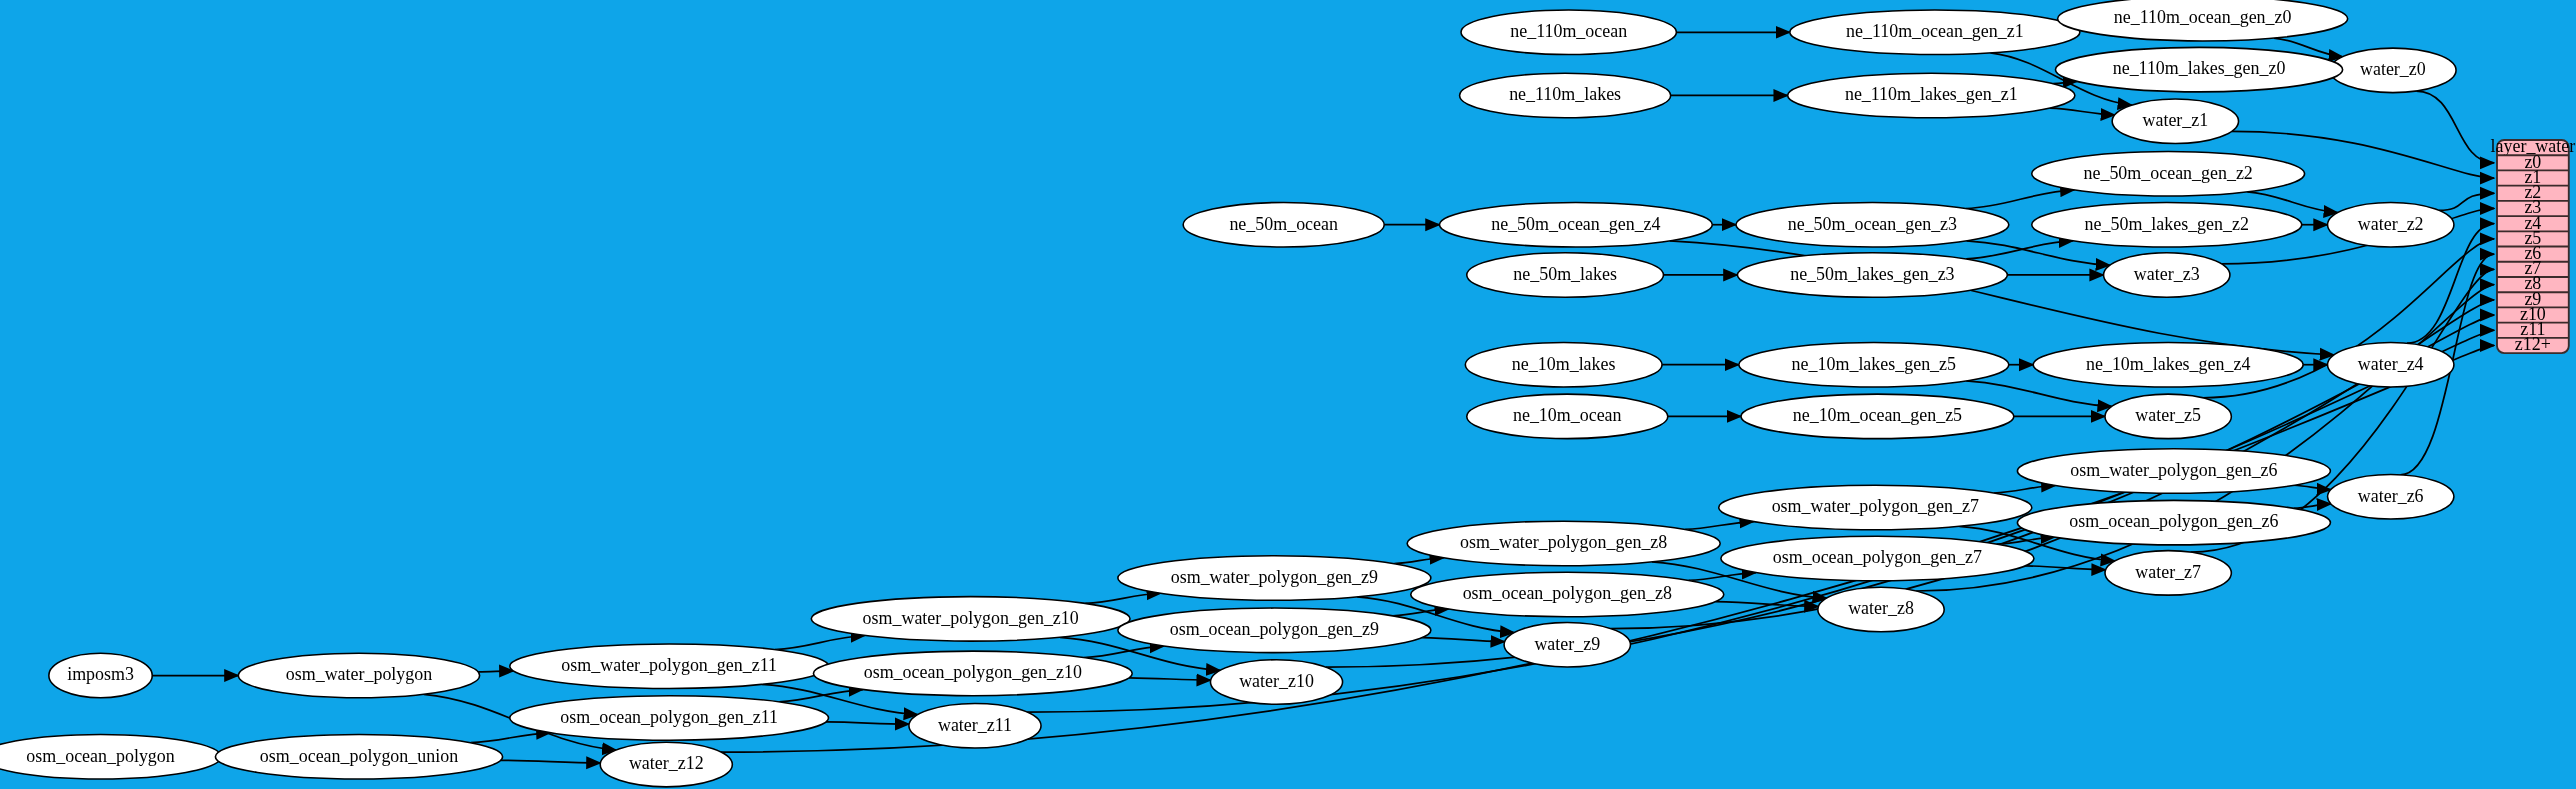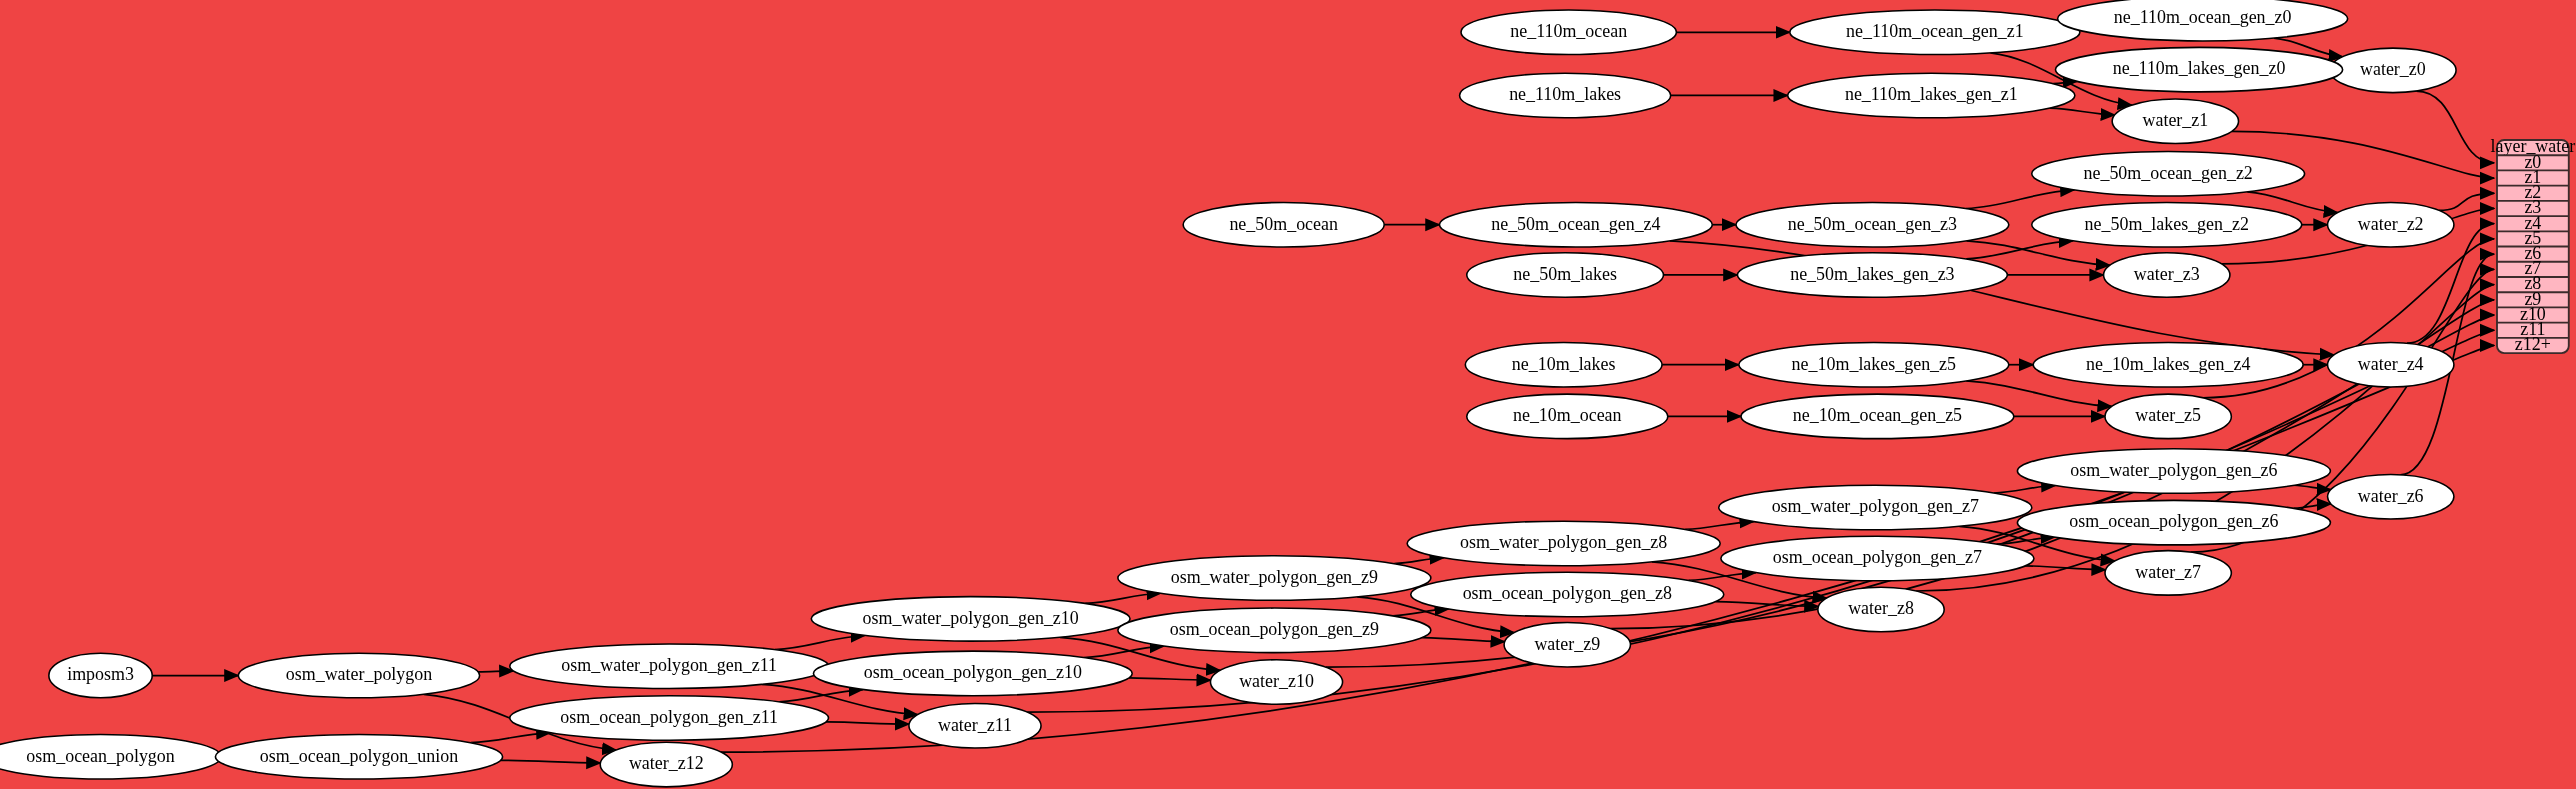--- a/index.html
+++ b/index.html
@@ -1,16 +1,16 @@
 <!DOCTYPE html>
 <html style="font-size:11.5px"><head>
 <meta charset="utf-8">
 <style>
   html,body{margin:0;padding:0;background:#ffffff;}
-  #canvas{position:relative;width:2576px;height:789px;background:#ef4444;
+  #canvas{position:relative;width:2576px;height:789px;background:#0ea5e9;
           font-family:"Liberation Serif", serif;overflow:hidden;}
   svg.graph{position:absolute;left:0;top:0;width:2576px;height:789px;}
   .node-label{font-family:"Liberation Serif", serif;font-size:25px;fill:#000000;
               text-anchor:middle;dominant-baseline:middle;}
   .ell{fill:#ffffff;stroke:#000000;stroke-width:2.2;}
   .edge{fill:none;stroke:#000000;stroke-width:2.4;}
   .rec-outline{fill:#ffb6c1;stroke:#3b2b2b;stroke-width:2.6;}
   .rec-sep{stroke:#3b2b2b;stroke-width:2.6;}
   .rec-label{font-family:"Liberation Serif", serif;font-size:25px;fill:#000000;
              text-anchor:middle;dominant-baseline:middle;}

